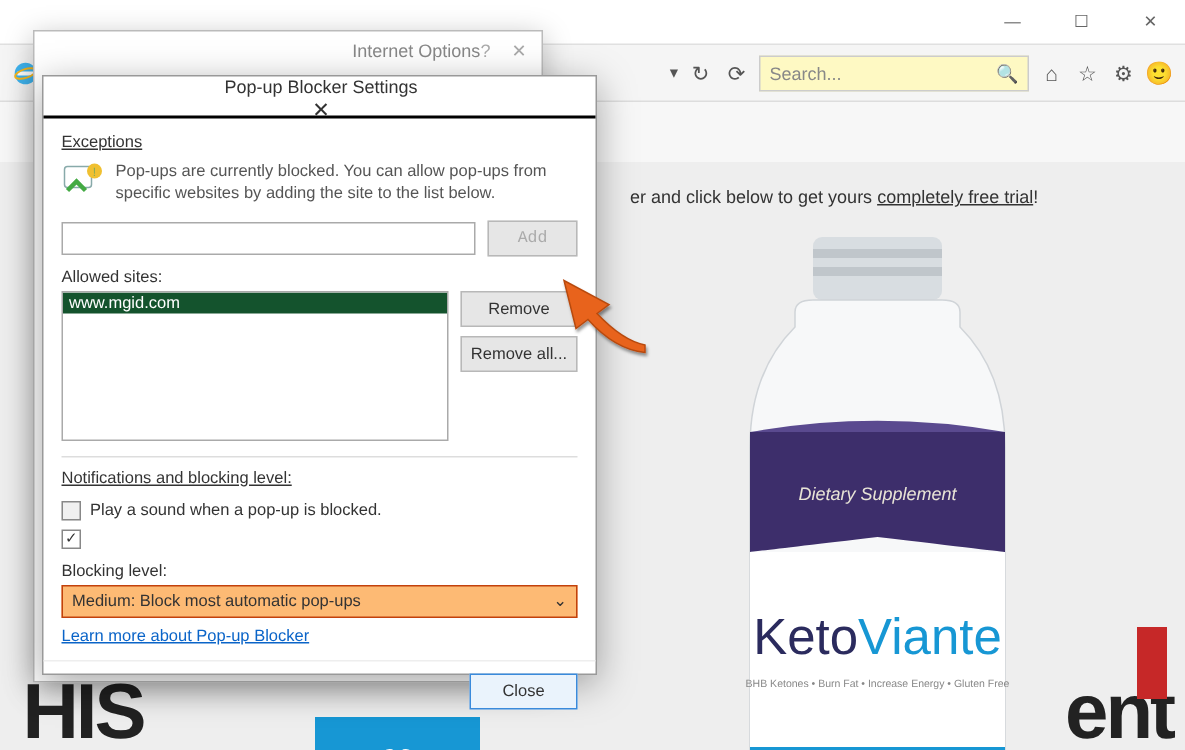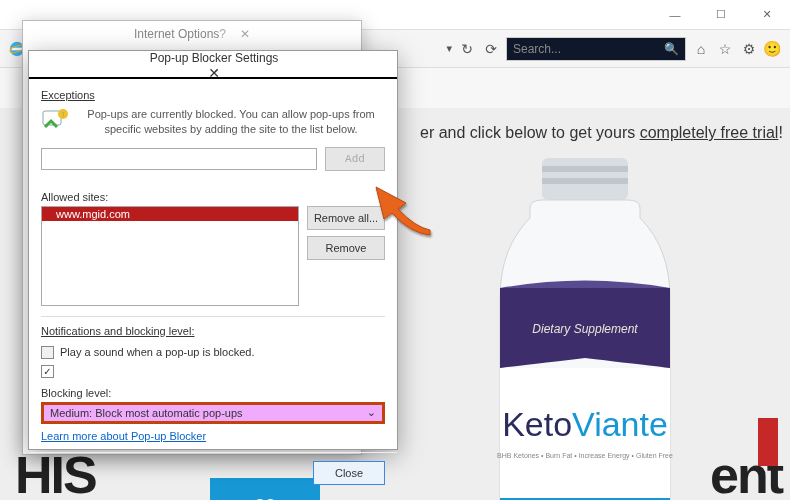--- a/index.html
+++ b/index.html
@@ -5,61 +5,61 @@
 * { box-sizing: border-box; margin: 0; padding: 0; font-family: "Segoe UI", Tahoma, sans-serif; }
 body { width: 790px; height: 500px; overflow: hidden; background: #fff; position: relative; }
 
 
 .browser-titlebar { height: 30px; background: #fff; display: flex; justify-content: flex-end; align-items: center; border-bottom: 1px solid #e0e0e0; }
 .win-btn { width: 46px; height: 30px; display: flex; align-items: center; justify-content: center; color: #666; font-size: 11px; }
 .browser-toolbar { height: 38px; background: #f5f5f5; display: flex; align-items: center; padding: 0 8px; gap: 6px; border-bottom: 1px solid #ddd; }
 .tb-spacer { flex: 1; }
 .tb-icon { width: 18px; height: 18px; display: flex; align-items: center; justify-content: center; color: #555; font-size: 14px; }
 .tb-combo { display:flex; align-items:center; gap:3px; color:#555; font-size:11px; }
-.search-box { flex: 0 0 180px; height: 24px; border: 1px solid #ccc; background: #0f172a; display: flex; align-items: center; padding: 0 6px; color: #888; font-size: 12px; }
+.search-box { flex: 0 0 180px; height: 24px; border: 1px solid #ccc; background: #fef9c3; display: flex; align-items: center; padding: 0 6px; color: #888; font-size: 12px; }
 .emoji { color:#f5c518; font-size:15px; }
 
 
 .page-content { position: absolute; top: 68px; left: 0; right: 0; bottom: 0; background: linear-gradient(#f7f7f7 0 40px, #eee 40px); padding: 20px 20px 0 140px; }
-.promo-text { position:absolute; top: 56px; left: 420px; font-size: 16px; color: #333; }
+.promo-text { position:absolute; top: 56px; left: 420px; font-size: 12px; color: #333; }
 .promo-text .ul { text-decoration: underline; }
 .bottle { position: absolute; left: 470px; top: 90px; width: 230px; height: 380px; }
 .bottle2 { position: absolute; left: 210px; top: 410px; width: 110px; height: 70px; }
 .big-text { position:absolute; left:15px; bottom:-5px; font-size:52px; font-weight:700; color:#222; letter-spacing:-2px; }
 .big-text2 { position:absolute; right:8px; bottom:-5px; font-size:52px; font-weight:700; color:#222; letter-spacing:-2px; }
 .red-box { position:absolute; right:12px; top:350px; width:20px; height:48px; background:#c62828; }
 
 
 .dlg-io { position: absolute; left: 22px; top: 20px; width: 340px; height: 435px; background: #fff; border: 1px solid #bbb; box-shadow: 0 4px 18px rgba(0,0,0,.25); }
-.dlg-title { height: 26px; display:flex; align-items:center; padding: 0 10px; color:#888; font-size:12px; justify-content:center; }
+.dlg-title { height: 26px; display:flex; align-items:center; padding: 0 10px; color:#888; font-size:12px; justify-content:flex-end; }
 .dlg-title .rt { display:flex; gap:14px; color:#aaa; }
 .dlg-io-btns { position:absolute; bottom:10px; left:0; right:0; display:flex; justify-content:center; gap:8px; }
 .btn { min-width:72px; height:24px; background:#e6e6e6; border:1px solid #b8b8b8; font-size:11px; color:#333; display:flex; align-items:center; justify-content:center; cursor:pointer; }
 .btn.disabled { color:#aaa;font-family:Liberation Mono, monospace; }
 
 
 .dlg-pb { position:absolute; left:28px; top:50px; width:370px; height:400px; background:#fff; border:1px solid #999; box-shadow: 0 6px 24px rgba(0,0,0,.35); display:flex; flex-direction:column; }
 .dlg-pb-title { height:28px; display:flex; align-items:center; justify-content:space-between; padding:0 8px 0 10px; font-size:12px; color:#333; border-bottom:2px solid #000000;flex-direction:column; }
 .close-x { width:22px; height:22px; display:flex; align-items:center; justify-content:center; font-size:14px; color:#333; }
 .dlg-pb-body { padding:10px 12px; flex:1; display:flex; flex-direction:column; font-size:11px; color:#333; }
 .fieldset-label { font-size:11px; color:#333; margin-bottom:6px;text-decoration:underline; }
 .exc-row { display:flex; gap:8px; align-items:flex-start; margin-bottom:10px; }
 .exc-icon { width:28px; height:28px; flex:none; }
-.exc-text { font-size:11px; color:#555; line-height:1.35;text-align:center; }
+.exc-text { font-size:11px; color:#555; line-height:1.35; }
 .lbl { font-size:11px; color:#333; margin:4px 0 3px; }
 .row { display:flex; gap:8px; align-items:center; }
 .txt-input { flex:1; height:22px; border:1px solid #aaa; background:#fff; padding:0 4px; font-size:11px; }
 .listbox { flex:1; height:100px; border:1px solid #aaa; background:#fff; overflow:auto; }
-.list-item { background:#b91c1c; color:#fff; font-size:11px; padding:1px 14px; }
+.list-item { background:#14532d; color:#fff; font-size:11px; padding:1px 4px; }
 .col-btns { display:flex; flex-direction:column; gap:6px; }
 .hr { border:0; border-top:1px solid #ddd; margin:10px 0 8px; }
 .chk-row { display:flex; align-items:center; gap:6px; font-size:11px; color:#333; margin:3px 0; }
 .chk { width:13px; height:13px; border:1px solid #888; background:#fff; display:flex; align-items:center; justify-content:center; font-size:10px; color:#333; }
 .chk.off { background:#f0f0f0; color:transparent; }
-.select { height:22px; border:3px solid #c2410c; background:#f0abfc; width:100%; display:flex; align-items:center; justify-content:space-between; padding:0 6px; font-size:11px; color:#333; }
+.select { height:22px; border:1px solid #c2410c; background:#fdba74; width:100%; display:flex; align-items:center; justify-content:space-between; padding:0 6px; font-size:11px; color:#333; }
 .link { color:#0a64c8; text-decoration:underline; font-size:11px; }
 .dlg-pb-foot { display:flex; justify-content:flex-end; padding:8px 12px; border-top:1px solid #eee; }
 .btn.primary { border:1px solid #3a8adb; background:#eaf3fc; }
 
 
 .arrow { position:absolute; left:370px; top:175px; pointer-events:none; }
 
 
 svg { display:block; }
 </style>
@@ -154,28 +154,28 @@
             <circle cx="22" cy="7" r="5" fill="#f0c030"></circle>
             <text x="22" y="10" text-anchor="middle" font-size="8" fill="#8a5">!</text>
           </svg>
       </div>
       <div class="exc-text">Pop-ups are currently blocked. You can allow pop-ups from specific websites by adding the site to the list below.</div>
     </div>
     <div class="row">
       <input class="txt-input" style="">
       <div class="btn disabled" style="min-width:60px">Add</div>
     </div>
-    <div class="lbl" style="margin-top:20px">Allowed sites:</div>
+    <div class="lbl" style="margin-top:8px">Allowed sites:</div>
     <div class="row" style="align-items:flex-start">
       <div class="listbox">
         <div class="list-item">www.mgid.com</div>
       </div>
       <div class="col-btns">
+        <div class="btn" style="min-width:78px">Remove</div>
         <div class="btn" style="min-width:78px">Remove all...</div>
-        <div class="btn" style="min-width:78px">Remove</div>
       </div>
     </div>
     <hr class="hr">
     <div class="fieldset-label">Notifications and blocking level:</div>
     <div class="chk-row">
       <div class="chk off">✓</div>
       <span>Play a sound when a pop-up is blocked.</span>
     </div>
     <div class="chk-row">
       <div class="chk">✓</div>

